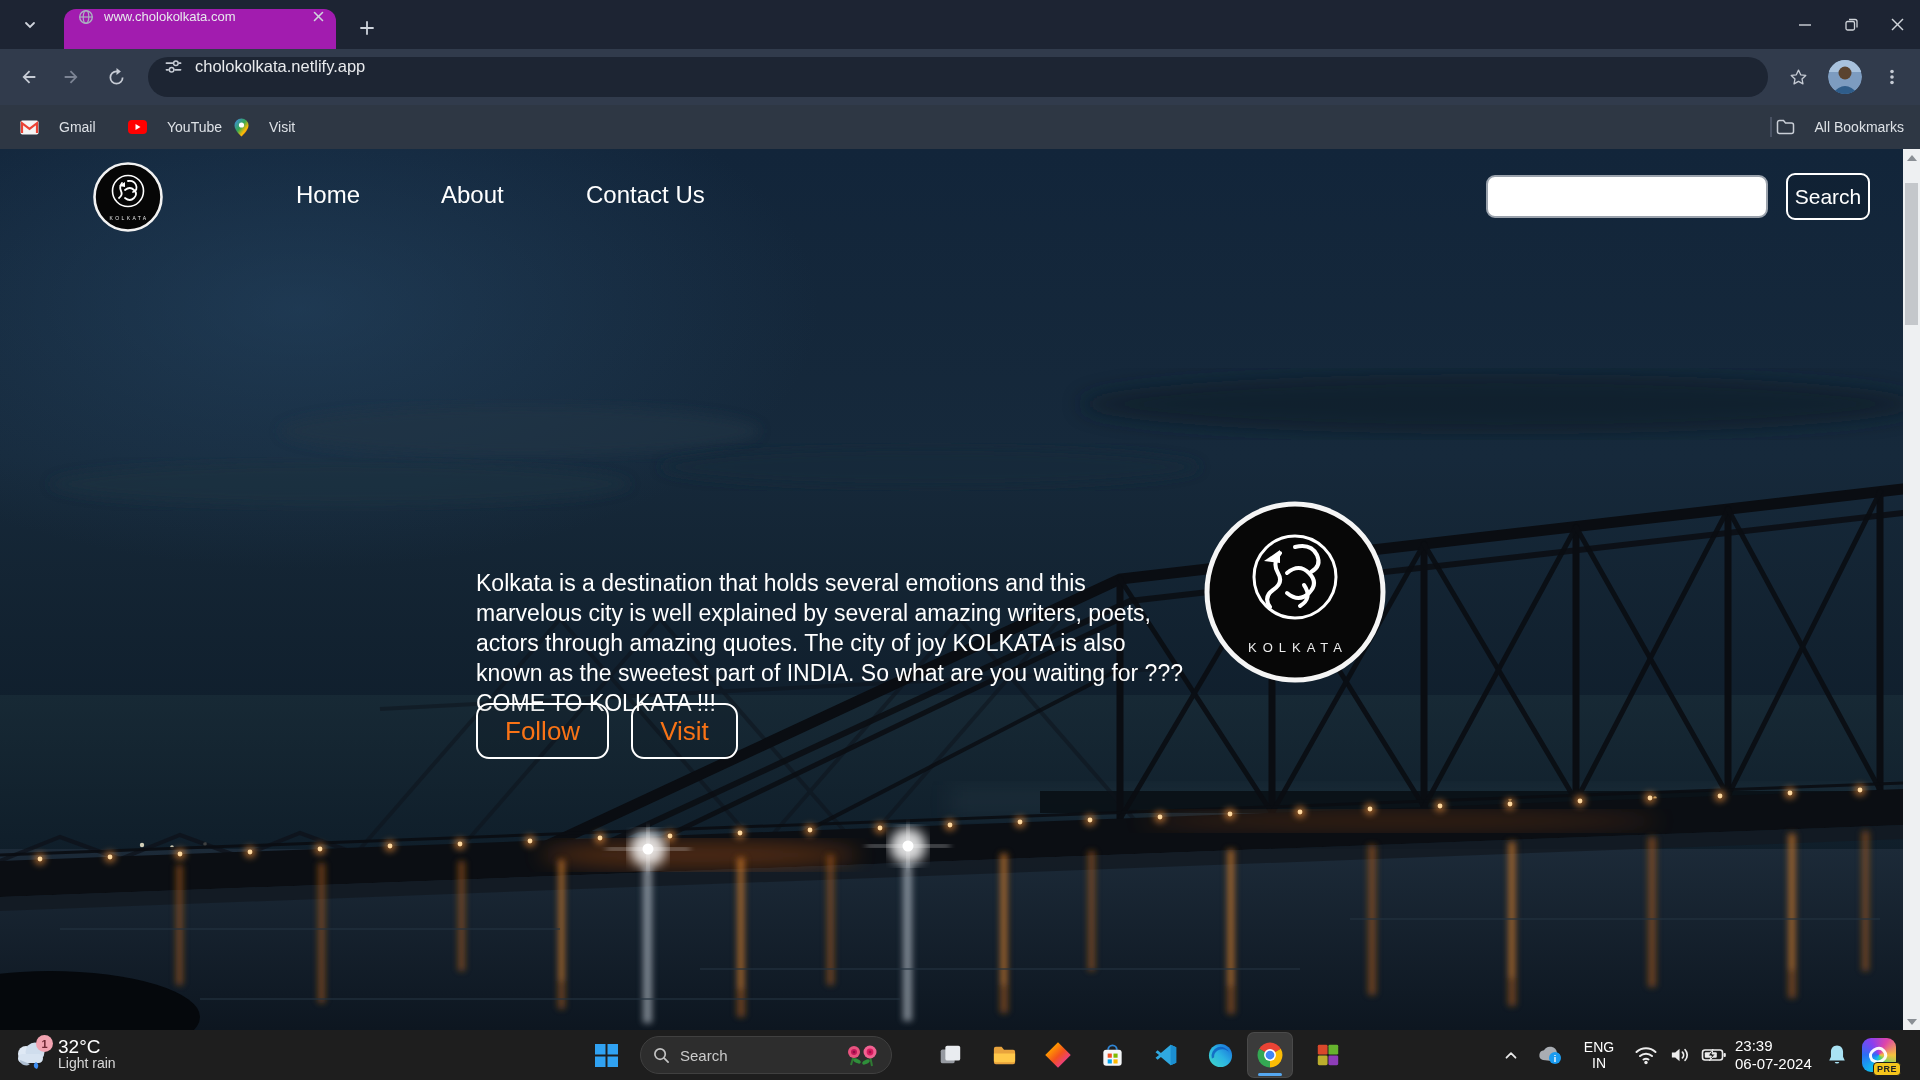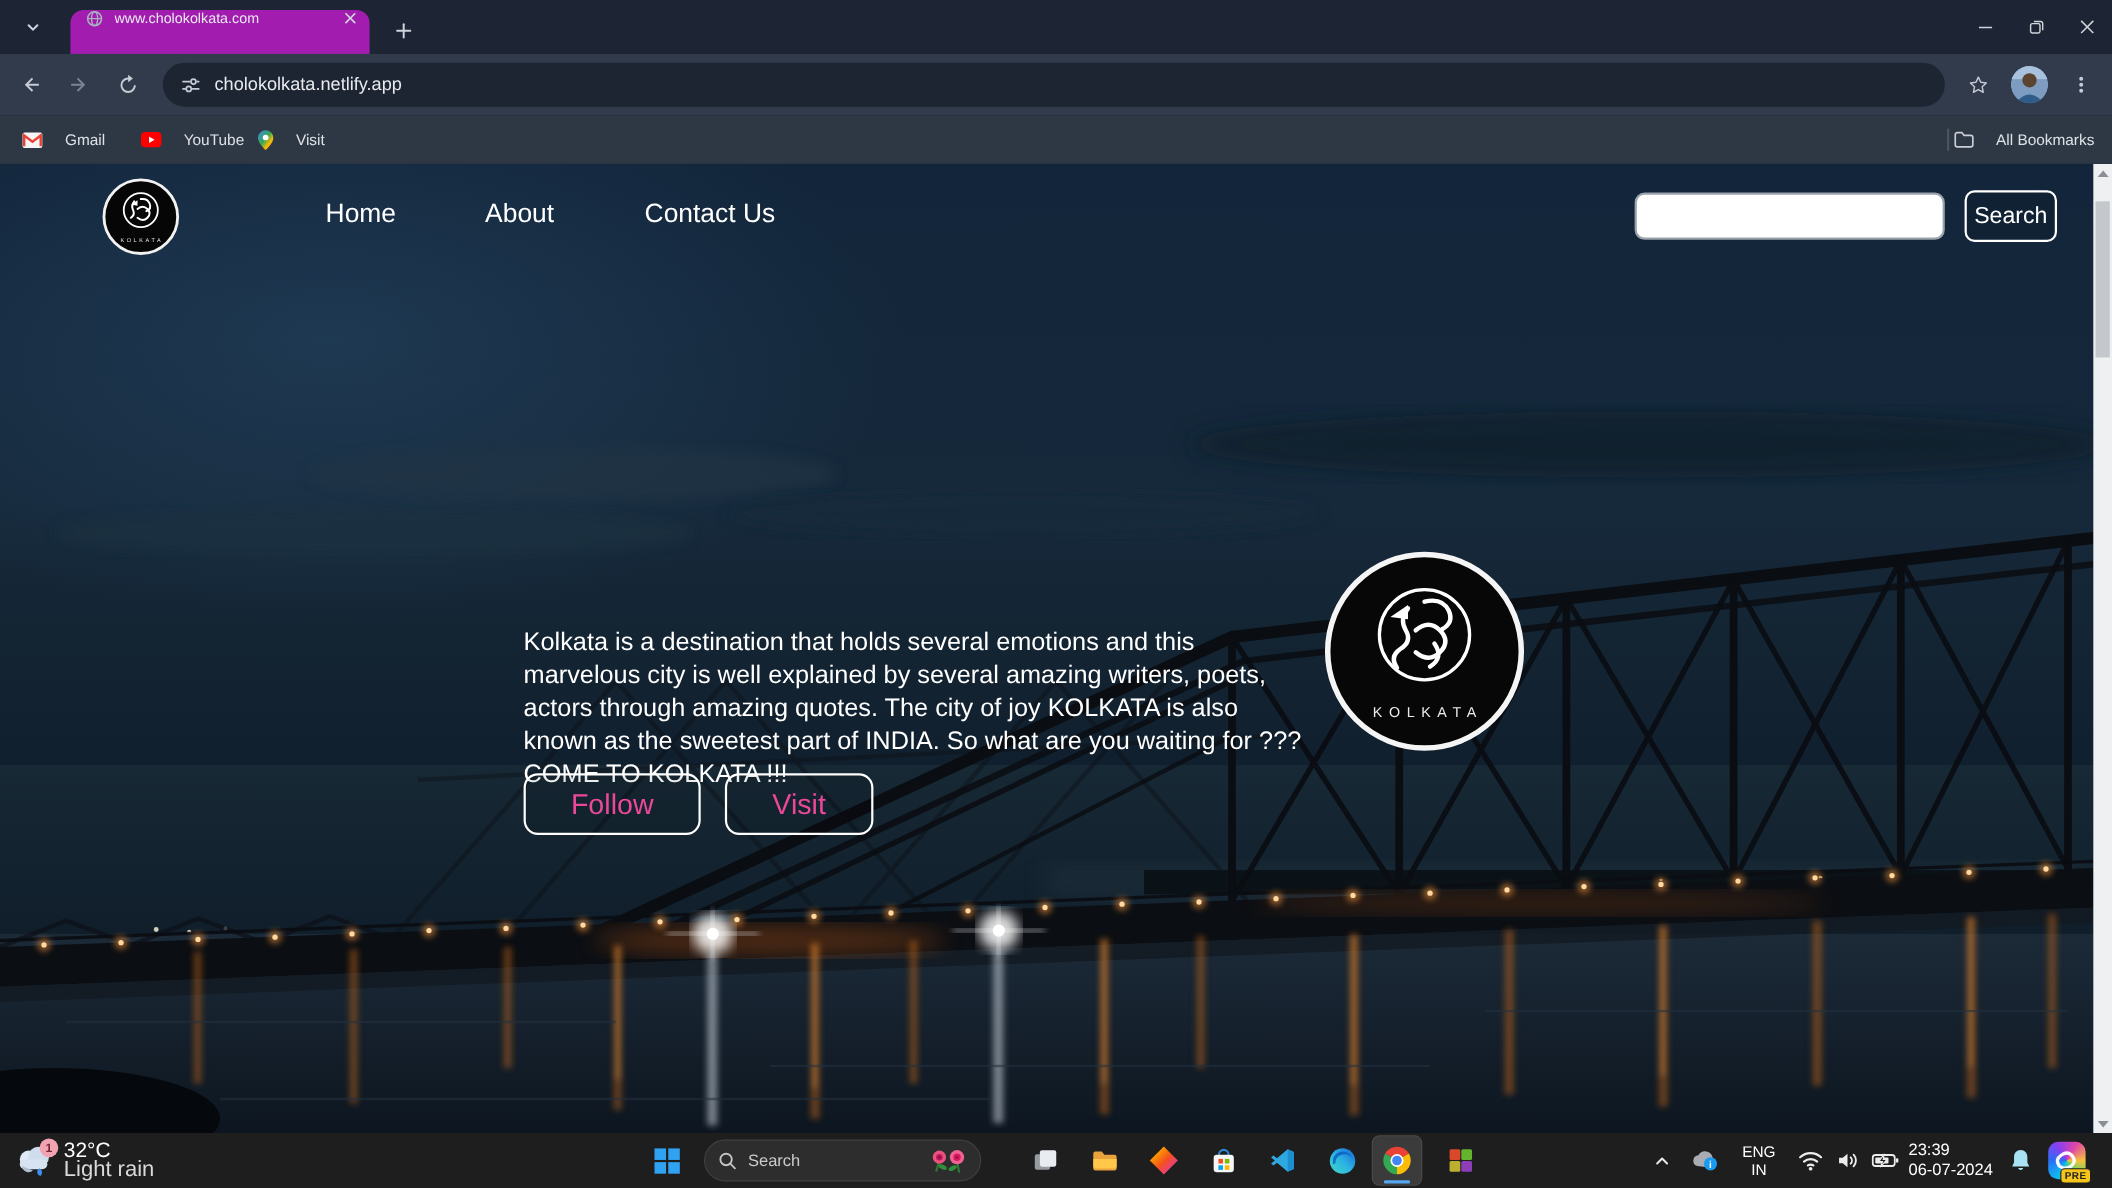--- a/index.html
+++ b/index.html
@@ -17,21 +17,21 @@
              overflow:hidden;text-overflow:ellipsis;}
   .newtab{position:absolute;left:352px;top:13px;width:30px;height:30px;display:flex;
           align-items:center;justify-content:center;border-radius:50%;}
   .wincontrols{position:absolute;right:0;top:0;height:49px;display:flex;}
   .winbtn{width:46px;height:49px;display:flex;align-items:center;justify-content:center;}
 
   .toolbar{position:absolute;left:0;top:49px;width:1920px;height:56px;background:#313b4c;}
   .navbtn{position:absolute;top:8px;width:40px;height:40px;border-radius:50%;
           display:flex;align-items:center;justify-content:center;}
   .addressbar{position:absolute;left:148px;top:8px;width:1620px;height:40px;background:#1d2533;
-              border-radius:20px;display:flex;align-items:center;padding:0 16px;}
+              border-radius:20px;display:flex;align-items:flex-start;padding:0 16px;}
   .addresstext{color:#e8eaed;font-size:16.5px;margin-left:12px;}
   .avatar{position:absolute;left:1828px;top:11px;width:34px;height:34px;border-radius:50%;overflow:hidden;}
 
   .bookmarksbar{position:absolute;left:0;top:105px;width:1920px;height:44px;background:#2e3744;}
   .bm{position:absolute;top:0;height:44px;display:flex;align-items:center;gap:20px;}
   .bm span{color:#dde1e6;font-size:14px;}
   .bm-div{position:absolute;right:148px;top:12px;width:2px;height:20px;background:#4a5364;}
 
   
   .page{position:absolute;left:0;top:149px;width:1920px;height:1070px;overflow:hidden;}
@@ -43,34 +43,34 @@
   .sitesearch{position:absolute;left:1486px;top:26px;width:282px;height:43px;background:#fff;
               border:2px solid #9aa2ac;border-radius:9px;padding:0 10px;font-size:18px;outline:none;}
   .searchbtn{position:absolute;left:1786px;top:24px;width:84px;height:47px;background:rgba(10,22,36,.25);
              border:2px solid #fff;border-radius:9px;color:#fff;font-size:21px;}
 
   .hero-h1{position:absolute;left:475px;top:258px;color:#fff;font-weight:400;
            font-size:49px;line-height:67px;letter-spacing:-0.5px;}
   .hero-p{position:absolute;left:476px;top:396px;width:712px;color:#fff;font-size:23px;line-height:30px;}
   .hero-btns{position:absolute;left:476px;top:554px;display:flex;gap:22px;}
   .herobtn{height:56px;border:2.5px solid #fff;border-radius:13px;background:rgba(0,0,0,.08);
-           color:#ec4899;font-size:26px;padding:0 41px;}
+           color:#f97316;font-size:26px;padding:0 27px;}
   .hero-badge{position:absolute;left:1202px;top:350px;width:186px;height:186px;}
 
   .scrollbar{position:absolute;right:0;top:0;width:17px;height:881px;background:#eef0f2;}
   .sb-thumb{position:absolute;left:2px;top:34px;width:13px;height:142px;background:#c4c7cb;}
   .sb-arrow{position:absolute;left:0;width:17px;height:17px;display:flex;align-items:center;justify-content:center;}
   .tri-up{width:0;height:0;border-left:5px solid transparent;border-right:5px solid transparent;border-bottom:6px solid #8a8f95;}
   .tri-down{width:0;height:0;border-left:5px solid transparent;border-right:5px solid transparent;border-top:6px solid #8a8f95;}
 
   
   .taskbar{position:absolute;left:0;top:1030px;width:1920px;height:50px;background:#1e1e1e;}
   .tb-abs{position:absolute;top:0;height:50px;display:flex;align-items:center;justify-content:center;}
   .weather-temp{color:#fff;font-size:19px;line-height:17px;}
-  .weather-cond{color:#d9d9d9;font-size:20px;line-height:17px;}
+  .weather-cond{color:#d9d9d9;font-size:14px;line-height:17px;}
   .wbadge{position:absolute;left:36px;top:5px;width:17px;height:17px;border-radius:50%;background:#f2a3b1;
           color:#6e2733;font-size:11px;font-weight:bold;display:flex;align-items:center;justify-content:center;}
   .tsearch{position:absolute;left:640px;top:6px;width:252px;height:38px;border-radius:19px;background:#2d2d2d;
            border:1px solid #404040;display:flex;align-items:center;padding:0 12px;}
   .tsearch span{color:#cbcbcb;font-size:15px;margin-left:10px;flex:1;}
   .appcell{position:absolute;top:3px;width:44px;height:44px;display:flex;align-items:center;justify-content:center;border-radius:6px;}
   .appcell.active{background:#3b3b3b;box-shadow:0 0 0 1px #4a4a4a;}
   .chrome-underline{position:absolute;left:10px;bottom:1px;width:24px;height:3px;border-radius:2px;background:#55a7f0;}
   .tray-lang{color:#fff;font-size:14px;line-height:16px;text-align:center;}
   .tray-clock{color:#fff;font-size:15px;line-height:18px;text-align:left;width:84px;}

